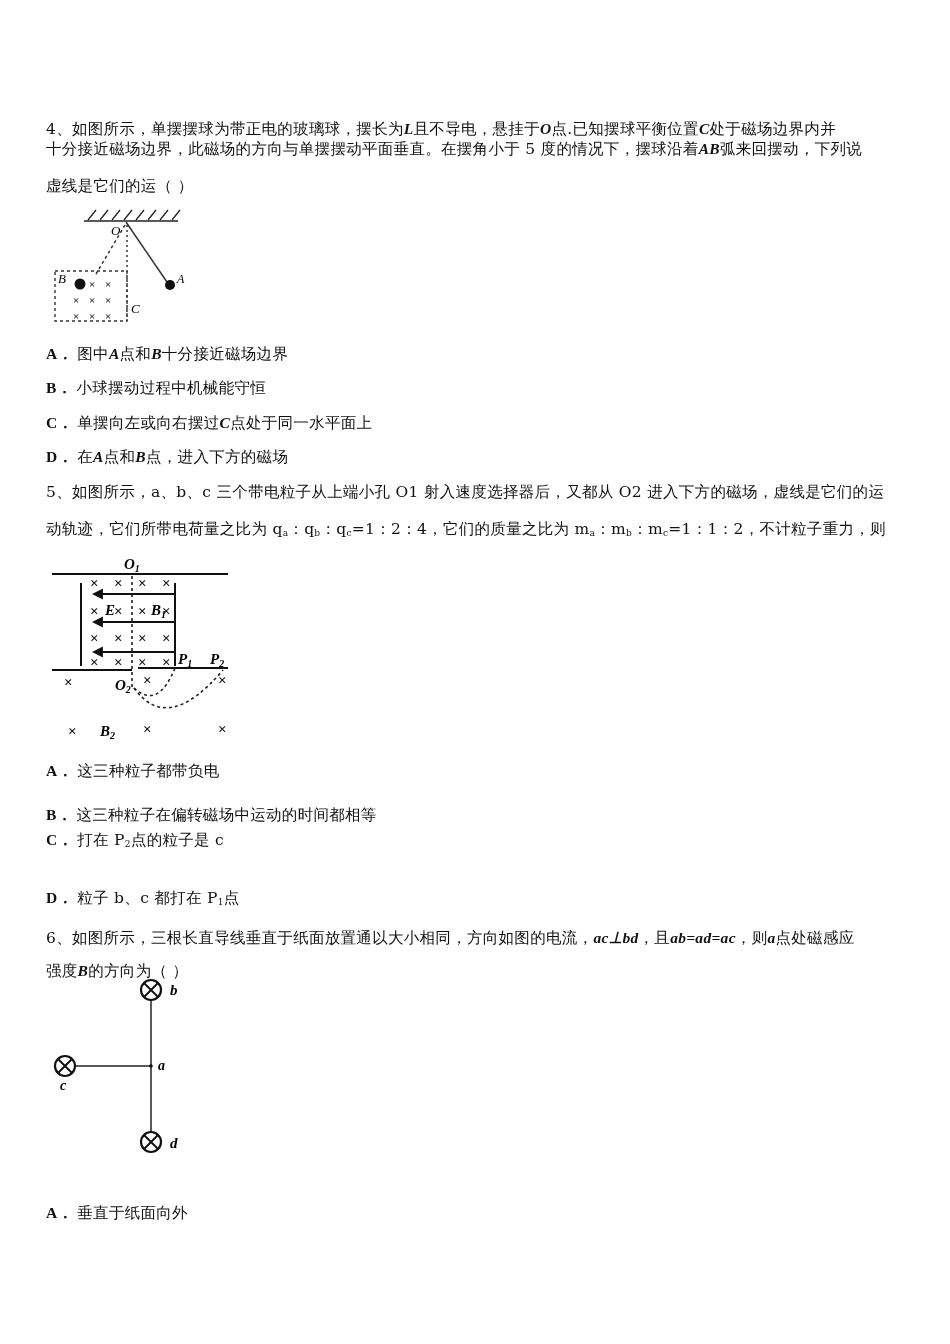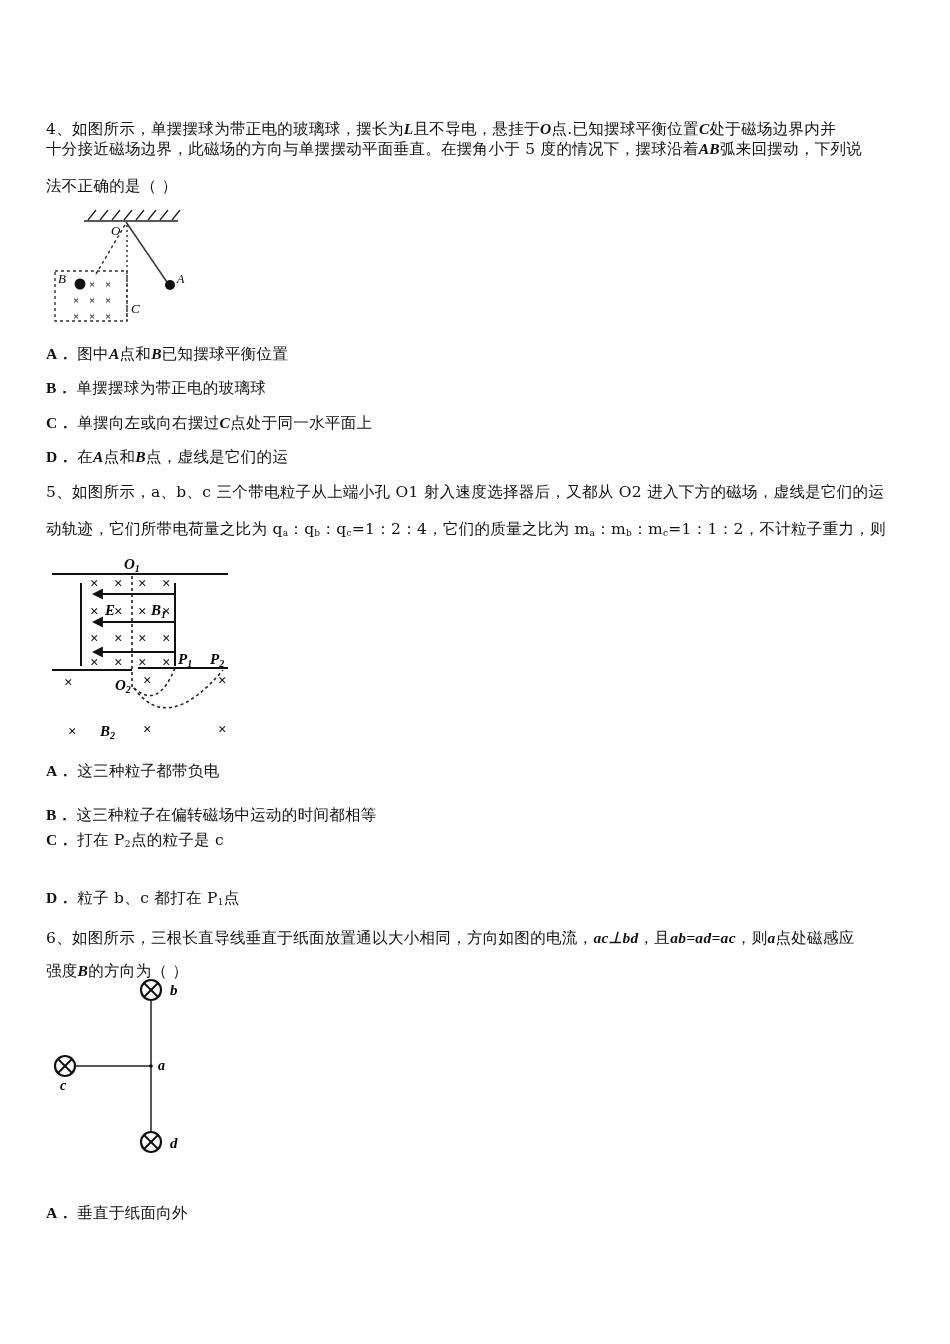--- a/index.html
+++ b/index.html
@@ -15,21 +15,21 @@
 </head>
 <body>
 
 <div class="line" style="top:119px">
   <span>4、如图所示，单摆摆球为带正电的玻璃球，摆长为</span><span class="it">L</span><span>且不导电，悬挂于</span><span class="it">O</span><span>点.已知摆球平衡位置</span><span class="it">C</span><span>处于磁场边界内并</span>
 </div>
 <div class="line" style="top:139px">
   <span>十分接近磁场边界，此磁场的方向与单摆摆动平面垂直。在摆角小于 5 度的情况下，摆球沿着</span><span class="it">AB</span><span>弧来回摆动，下列说</span>
 </div>
 <div class="line" style="top:176px">
-  <span>法不正确的是（    ）</span>
+  <span>虚线是它们的运（    ）</span>
 </div>
 
 <div class="fig" style="left:48px; top:205px;">
   <svg width="140" height="120" viewBox="0 0 140 120">
 
     <line x1="36" y1="16" x2="130" y2="16" stroke="#222" stroke-width="1.5"></line>
     <g stroke="#222" stroke-width="1.3">
       <line x1="40" y1="15" x2="48" y2="5"></line>
         <line x1="52" y1="15" x2="60" y2="5"></line>
       <line x1="64" y1="15" x2="72" y2="5"></line>
@@ -60,30 +60,30 @@
         <text x="57" y="115">×</text>
     </g>
     <text x="63" y="30" font-size="13" font-style="italic">O</text>
     <text x="10" y="78" font-size="13" font-style="italic">B</text>
     <text x="129" y="78" font-size="12" font-style="italic">A</text>
     <text x="83" y="108" font-size="13" font-style="italic">C</text>
   </svg>
 </div>
 
 <div class="line" style="top:344px">
-  <span class="opt-key">A．</span><span>图中</span><span class="it">A</span><span>点和</span><span class="it">B</span><span>已知摆球平衡位置</span>
+  <span class="opt-key">A．</span><span>图中</span><span class="it">A</span><span>点和</span><span class="it">B</span><span>十分接近磁场边界</span>
 </div>
 <div class="line" style="top:378px">
-  <span class="opt-key">B．</span><span>单摆摆球为带正电的玻璃球</span>
+  <span class="opt-key">B．</span><span>小球摆动过程中机械能守恒</span>
 </div>
 <div class="line" style="top:413px">
   <span class="opt-key">C．</span><span>单摆向左或向右摆过</span><span class="it">C</span><span>点处于同一水平面上</span>
 </div>
 <div class="line" style="top:447px">
-  <span class="opt-key">D．</span><span>在</span><span class="it">A</span><span>点和</span><span class="it">B</span><span>点，虚线是它们的运</span>
+  <span class="opt-key">D．</span><span>在</span><span class="it">A</span><span>点和</span><span class="it">B</span><span>点，进入下方的磁场</span>
 </div>
 
 <div class="line" style="top:482px">
   <span>5、如图所示，a、b、c 三个带电粒子从上端小孔 O1 射入速度选择器后，又都从 O2 进入下方的磁场，虚线是它们的运</span>
 </div>
 <div class="line" style="top:519px">
   <span>动轨迹，它们所带电荷量之比为 q</span><span class="sub">a</span><span>：q</span><span class="sub">b</span><span>：q</span><span class="sub">c</span><span>=1：2：4，它们的质量之比为 m</span><span class="sub">a</span><span>：m</span><span class="sub">b</span><span>：m</span><span class="sub">c</span><span>=1：1：2，不计粒子重力，则</span>
 </div>
 
 <div class="fig" style="left:48px; top:550px;">

